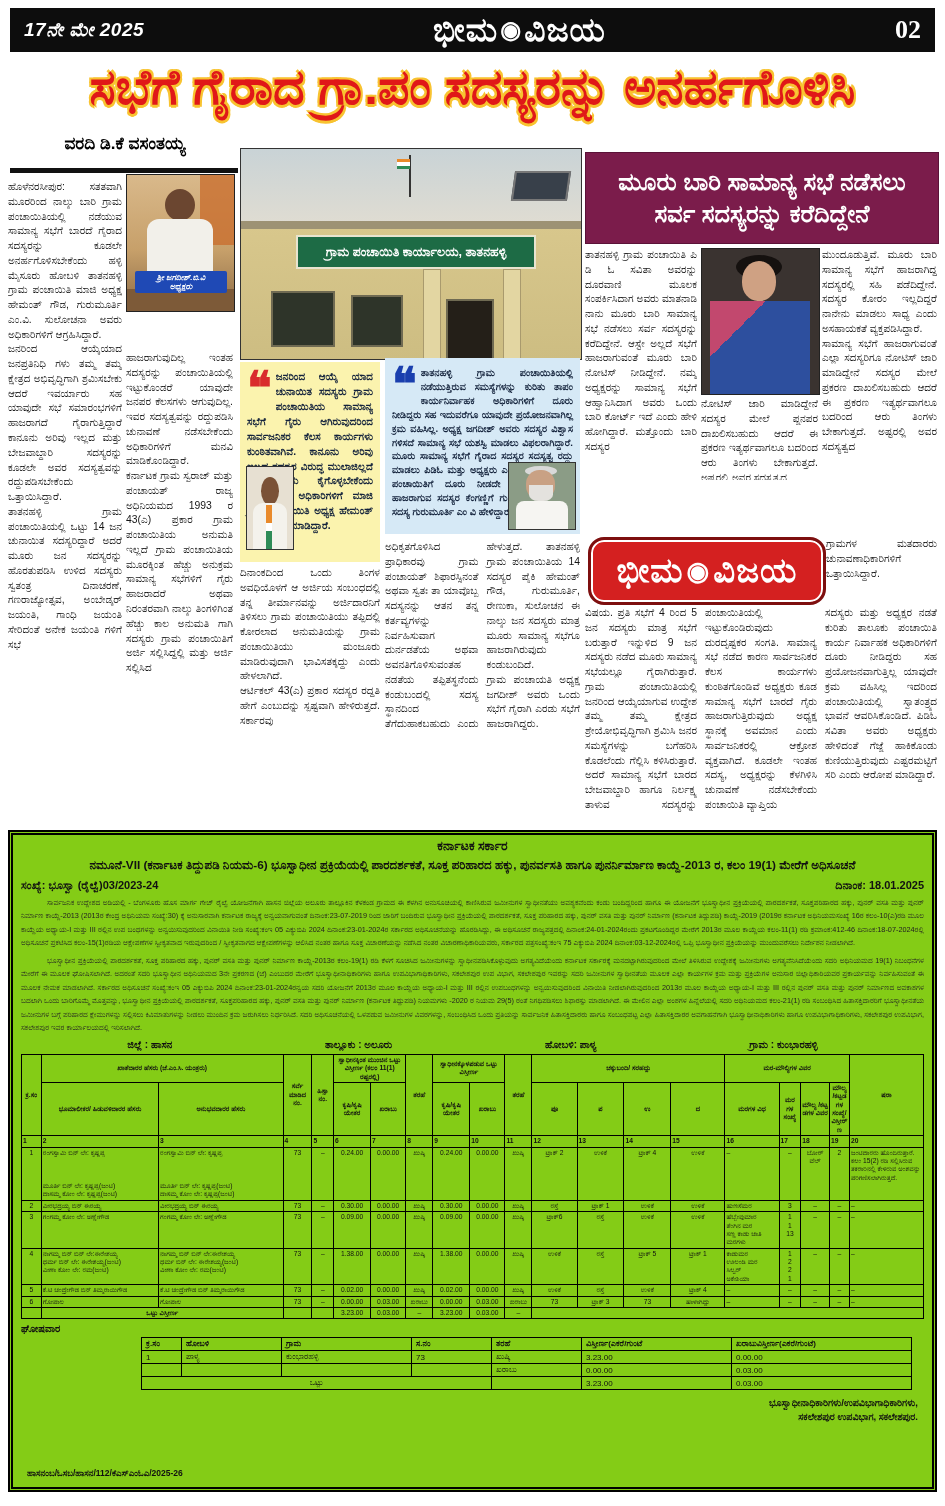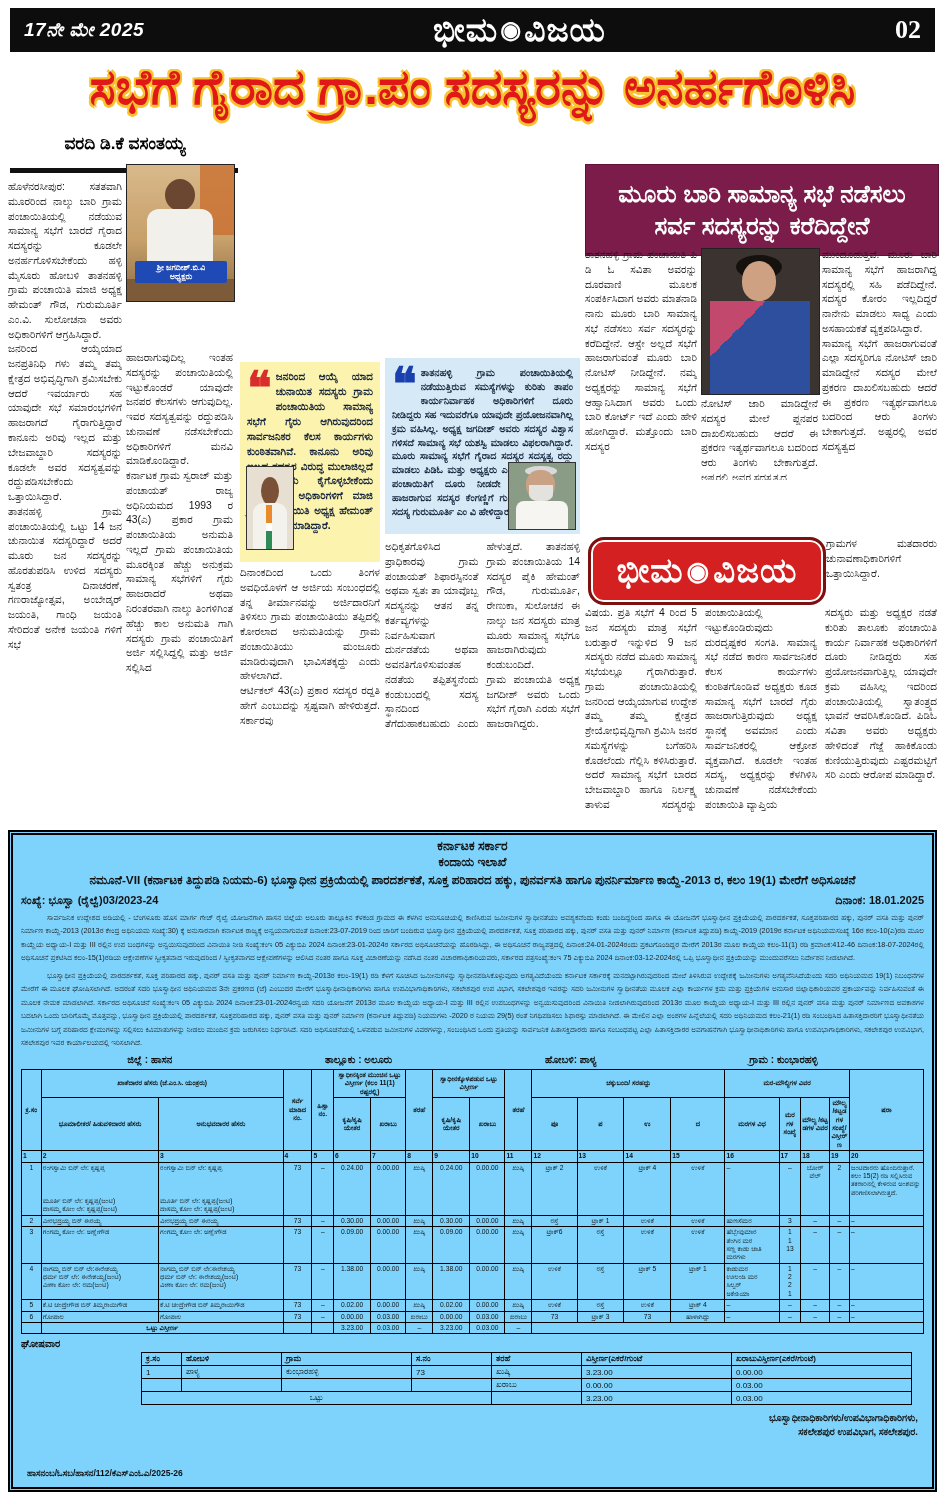--- a/index.html
+++ b/index.html
@@ -58,34 +58,34 @@
   .pb-body{position:absolute;left:10%;top:58%;width:80%;height:42%;background:#f6f5f2;border-radius:8px 8px 0 0;}
   
   .qbox{position:absolute;box-sizing:border-box;padding:8px 7px 6px 7px;}
   .qbox .qmark{float:left;font-size:46px;line-height:.7;font-weight:bold;margin:2px 4px 0 0;}
   .qbox .qtext{font-size:10.3px;line-height:1.45;text-align:justify;white-space:pre-line;font-weight:bold;color:#14233c;}
   .qyellow{background:#fbf3ae;}
   .qyellow .qmark{color:#d92c2c;}
   .qblue{background:#d6e9f6;}
   .qblue .qmark{color:#1a3fae;}
   
-  .r-headline{position:absolute;left:585px;top:164px;width:352px;height:90px;background:#7b1c4b;color:#fff;
+  .r-headline{position:absolute;left:585px;top:152px;width:352px;height:90px;background:#7b1c4b;color:#fff;
               display:flex;flex-direction:column;align-items:center;justify-content:center;gap:6px;
               font-size:24px;font-weight:bold;text-align:center;line-height:1.1;border:1px solid #5b1238;}
   .pink-strip{position:absolute;left:585px;top:483px;width:352px;height:50px;background:#f2dce2;color:#7e1220;
               font-size:11.3px;font-weight:bold;line-height:1.5;text-align:justify;padding:4px 8px;box-sizing:border-box;overflow:hidden;}
   .red-logo{position:absolute;left:588px;top:537px;width:232px;height:62px;background:#d42020;border:3px solid #7d0f0f;
             border-radius:16px;display:flex;align-items:center;justify-content:center;gap:3px;color:#fff;
             font-size:34px;font-weight:bold;letter-spacing:1px;box-shadow:inset 0 0 0 2px #fff;}
   .red-logo .wheel{font-size:26px;color:#fff;}
   .cols-3{column-count:3;column-gap:8px;}
   .cols-2{column-count:2;column-gap:8px;}
   
   .notice{position:absolute;left:8px;top:830px;width:929px;height:662px;border:5px double #000;box-sizing:border-box;
-          padding:4px 8px 2px 8px;overflow:hidden;background:#7dd3fc;}
+          padding:4px 8px 2px 8px;overflow:hidden;background:#84cc16;}
   .n-center{text-align:center;font-weight:bold;}
   .n-govt{font-size:12.5px;}
   .n-dept{font-size:12px;margin-top:1px;}
   .n-title{font-size:11.8px;margin-top:4px;line-height:1.35;}
   .n-numrow{display:flex;justify-content:space-between;font-size:11px;font-weight:bold;margin-top:5px;}
   .n-para{font-size:7.3px;line-height:1.85;text-align:justify;margin-top:4px;text-indent:26px;color:#222;}
   .n-loc{display:flex;justify-content:space-around;font-size:10px;font-weight:bold;margin:4px 30px 3px 30px;}
   table.main{width:100%;border-collapse:collapse;table-layout:fixed;}
   table.main th,table.main td{border:1px solid #000;font-size:6.7px;line-height:1.25;padding:1px 1px;
        vertical-align:top;white-space:pre-line;word-wrap:break-word;}
@@ -116,31 +116,47 @@
 
   <div class="headline">ಸಭೆಗೆ ಗೈರಾದ ಗ್ರಾ.ಪಂ ಸದಸ್ಯರನ್ನು ಅನರ್ಹಗೊಳಿಸಿ</div>
 
   <div class="byline">ವರದಿ ಡಿ.ಕೆ ವಸಂತಯ್ಯ</div>
   <div class="byline-rule"></div>
 
   <div class="body-text" style="left:8px;top:180px;width:114px;height:646px;">ಹೊಳೆನರಸೀಪುರ: ಸತತವಾಗಿ ಮೂರರಿಂದ ನಾಲ್ಕು ಬಾರಿ ಗ್ರಾಮ ಪಂಚಾಯಿತಿಯಲ್ಲಿ ನಡೆಯುವ ಸಾಮಾನ್ಯ ಸಭೆಗೆ ಬಾರದೆ ಗೈರಾದ ಸದಸ್ಯರನ್ನು ಕೂಡಲೇ ಅನರ್ಹಗೊಳಿಸಬೇಕೆಂದು ಹಳ್ಳಿ ಮೈಸೂರು ಹೋಬಳಿ ತಾತನಹಳ್ಳಿ ಗ್ರಾಮ ಪಂಚಾಯಿತಿ ಮಾಜಿ ಅಧ್ಯಕ್ಷ ಹೇಮಂತ್ ಗೌಡ, ಗುರುಮೂರ್ತಿ ಎಂ.ವಿ. ಸುಲೋಚನಾ ಅವರು ಅಧಿಕಾರಿಗಳಿಗೆ ಆಗ್ರಹಿಸಿದ್ದಾರೆ.
 ಜನರಿಂದ ಆಯ್ಕೆಯಾದ ಜನಪ್ರತಿನಿಧಿ ಗಳು ತಮ್ಮ ತಮ್ಮ ಕ್ಷೇತ್ರದ ಅಭಿವೃದ್ಧಿಗಾಗಿ ಶ್ರಮಿಸಬೇಕು ಆದರೆ ಇವರ್ಯಾರು ಸಹ ಯಾವುದೇ ಸಭೆ ಸಮಾರಂಭಗಳಿಗೆ ಹಾಜರಾಗದೆ ಗೈರಾಗುತ್ತಿದ್ದಾರೆ ಕಾನೂನು ಅರಿವು ಇಲ್ಲದ ಮತ್ತು ಬೇಜವಾಬ್ದಾರಿ ಸದಸ್ಯರನ್ನು ಕೂಡಲೇ ಅವರ ಸದಸ್ಯತ್ವವನ್ನು ರದ್ದುಪಡಿಸಬೇಕೆಂದು ಒತ್ತಾಯಿಸಿದ್ದಾರೆ.
 ತಾತನಹಳ್ಳಿ ಗ್ರಾಮ ಪಂಚಾಯಿತಿಯಲ್ಲಿ ಒಟ್ಟು 14 ಜನ ಚುನಾಯಿತ ಸದಸ್ಯರಿದ್ದಾರೆ ಅದರೆ ಮೂರು ಜನ ಸದಸ್ಯರನ್ನು ಹೊರತುಪಡಿಸಿ ಉಳಿದ ಸದಸ್ಯರು ಸ್ವತಂತ್ರ ದಿನಾಚರಣೆ, ಗಣರಾಜ್ಯೋತ್ಸವ, ಅಂಬೇಡ್ಕರ್ ಜಯಂತಿ, ಗಾಂಧಿ ಜಯಂತಿ ಸೇರಿದಂತೆ ಅನೇಕ ಜಯಂತಿ ಗಳಿಗೆ ಸಭೆ</div>
 
-  <div class="photo photo-chairman" style="left:126px;top:164px;width:107px;height:136px;">
+  <div class="photo photo-chairman" style="left:126px;top:174px;width:107px;height:136px;font-style:italic;">
     <div class="pc-curtain"></div>
     <div class="pc-head"></div>
     <div class="pc-body"></div>
     <div class="pc-desk"></div>
     <div class="pc-plate">ಶ್ರೀ ಜಗದೀಶ್.ಬಿ.ವಿ
 ಅಧ್ಯಕ್ಷರು</div>
   </div>
   <div class="body-text" style="left:126px;top:314px;width:107px;height:512px;margin-top:37px;">ಹಾಜರಾಗುವುದಿಲ್ಲ ಇಂತಹ ಸದಸ್ಯರನ್ನು ಪಂಚಾಯಿತಿಯಲ್ಲಿ ಇಟ್ಟುಕೊಂಡರೆ ಯಾವುದೇ ಜನಪರ ಕೆಲಸಗಳು ಆಗುವುದಿಲ್ಲ. ಇವರ ಸದಸ್ಯತ್ವವನ್ನು ರದ್ದುಪಡಿಸಿ ಚುನಾವಣೆ ನಡೆಸಬೇಕೆಂದು ಅಧಿಕಾರಿಗಳಿಗೆ ಮನವಿ ಮಾಡಿಕೊಂಡಿದ್ದಾರೆ.
 ಕರ್ನಾಟಕ ಗ್ರಾಮ ಸ್ವರಾಜ್ ಮತ್ತು ಪಂಚಾಯತ್ ರಾಜ್ಯ ಅಧಿನಿಯಮದ 1993 ರ 43(ಎ) ಪ್ರಕಾರ ಗ್ರಾಮ ಪಂಚಾಯಿತಿಯ ಅನುಮತಿ ಇಲ್ಲದೆ ಗ್ರಾಮ ಪಂಚಾಯಿತಿಯ ಮೂರಕ್ಕಿಂತ ಹೆಚ್ಚು ಅನುಕ್ರಮ ಸಾಮಾನ್ಯ ಸಭೆಗಳಿಗೆ ಗೈರು ಹಾಜರಾದರೆ ಅಥವಾ ನಿರಂತರವಾಗಿ ನಾಲ್ಕು ತಿಂಗಳಿಗಿಂತ ಹೆಚ್ಚು ಕಾಲ ಅನುಮತಿ ಗಾಗಿ ಸದಸ್ಯರು ಗ್ರಾಮ ಪಂಚಾಯಿತಿಗೆ ಅರ್ಜಿ ಸಲ್ಲಿಸಿದ್ದಲ್ಲಿ ಮತ್ತು ಅರ್ಜಿ ಸಲ್ಲಿಸಿದ</div>
 
+  <div class="photo photo-office" style="left:240px;top:148px;width:340px;height:210px;">
+    <div class="po-flagpole"></div>
+    <div class="po-flag">
+      <div style="background:#e98a2b;"></div>
+        <div style="background:#fff;"></div>
+        <div style="background:#2e8b57;"></div>
+    </div>
+    <div class="po-solar"></div>
+    <div class="po-roof"></div>
+    <div class="po-board">ಗ್ರಾಮ ಪಂಚಾಯಿತಿ ಕಾರ್ಯಾಲಯ, ತಾತನಹಳ್ಳಿ</div>
+    <div class="po-window" style="left:30px;top:142px;width:60px;height:52px;"></div>
+    <div class="po-window" style="left:110px;top:146px;width:48px;height:48px;"></div>
+    <div class="po-door"></div>
+    <div class="po-pillar" style="left:182px;"></div>
+    <div class="po-pillar" style="left:262px;"></div>
+  </div>
 
   <div class="qbox qyellow" style="left:240px;top:362px;width:140px;height:200px;">
     <span class="qmark">❝</span>
     <div class="qtext">ಜನರಿಂದ ಆಯ್ಕೆ ಯಾದ ಚುನಾಯಿತ ಸದಸ್ಯರು ಗ್ರಾಮ ಪಂಚಾಯಿತಿಯ ಸಾಮಾನ್ಯ ಸಭೆಗೆ ಗೈರು ಆಗಿರುವುದರಿಂದ ಸಾರ್ವಜನಿಕರ ಕೆಲಸ ಕಾರ್ಯಗಳು ಕುಂಠಿತವಾಗಿವೆ. ಕಾನೂನು ಅರಿವು ಇಲ್ಲದ ಸದಸ್ಯರ ವಿರುದ್ಧ ಮುಲಾಜಿಲ್ಲದೆ ಸೂಕ್ತ ಕ್ರಮ ಕೈಗೊಳ್ಳಬೇಕೆಂದು ಪಂಚಾಯತ್ ಅಧಿಕಾರಿಗಳಿಗೆ ಮಾಜಿ ಗ್ರಾಮ ಪಂಚಾಯಿತಿ ಅಧ್ಯಕ್ಷ ಹೇಮಂತ್ ಗೌಡ ಮನವಿ ಮಾಡಿದ್ದಾರೆ.</div>
     <div class="photo-small" style="left:6px;top:104px;width:46px;height:82px;background:#e7e0d2;">
       <div class="ps-head"></div>
       <div class="ps-body"></div>
       <div class="ps-sash"></div>
     </div>
   </div>
@@ -183,21 +199,20 @@
     <span class="wheel">◉</span>
     <span>ವಿಜಯ</span>
   </div>
   <div class="body-text" style="left:826px;top:537px;width:111px;height:64px;">ಗ್ರಾಮಗಳ ಮತದಾರರು ಚುನಾವಣಾಧಿಕಾರಿಗಳಿಗೆ ಒತ್ತಾಯಿಸಿದ್ದಾರೆ.</div>
 
   <div class="body-text cols-3" style="left:585px;top:606px;width:352px;height:220px;">ವಿಷಯ. ಪ್ರತಿ ಸಭೆಗೆ 4 ರಿಂದ 5 ಜನ ಸದಸ್ಯರು ಮಾತ್ರ ಸಭೆಗೆ ಬರುತ್ತಾರೆ ಇನ್ನುಳಿದ 9 ಜನ ಸದಸ್ಯರು ನಡೆದ ಮೂರು ಸಾಮಾನ್ಯ ಸಭೆಯಲ್ಲೂ ಗೈರಾಗಿರುತ್ತಾರೆ. ಗ್ರಾಮ ಪಂಚಾಯಿತಿಯಲ್ಲಿ ಜನರಿಂದ ಆಯ್ಕೆಯಾಗುವ ಉದ್ದೇಶ ತಮ್ಮ ತಮ್ಮ ಕ್ಷೇತ್ರದ ಶ್ರೇಯೋಭಿವೃದ್ಧಿಗಾಗಿ ಶ್ರಮಿಸಿ ಜನರ ಸಮಸ್ಯೆಗಳನ್ನು ಬಗೆಹರಿಸಿ ಕೊಡಲೆಂದು ಗೆಲ್ಲಿಸಿ ಕಳಿಸಿರುತ್ತಾರೆ. ಅದರೆ ಸಾಮಾನ್ಯ ಸಭೆಗೆ ಬಾರದ ಬೇಜವಾಬ್ದಾರಿ ಹಾಗೂ ನಿರ್ಲಕ್ಷ್ಯ ತಾಳುವ ಸದಸ್ಯರನ್ನು ಪಂಚಾಯಿತಿಯಲ್ಲಿ ಇಟ್ಟುಕೊಂಡಿರುವುದು ದುರದೃಷ್ಟಕರ ಸಂಗತಿ. ಸಾಮಾನ್ಯ ಸಭೆ ನಡೆದ ಕಾರಣ ಸಾರ್ವಜನಿಕರ ಕೆಲಸ ಕಾರ್ಯಗಳು ಕುಂಠಿತಗೊಂಡಿವೆ ಅಧ್ಯಕ್ಷರು ಕೂಡ ಸಾಮಾನ್ಯ ಸಭೆಗೆ ಬಾರದೆ ಗೈರು ಹಾಜರಾಗುತ್ತಿರುವುದು ಅಧ್ಯಕ್ಷ ಸ್ಥಾನಕ್ಕೆ ಅವಮಾನ ಎಂದು ಸಾರ್ವಜನಿಕರಲ್ಲಿ ಆಕ್ರೋಶ ವ್ಯಕ್ತವಾಗಿದೆ. ಕೂಡಲೇ ಇಂತಹ ಸದಸ್ಯ, ಅಧ್ಯಕ್ಷರನ್ನು ಕೆಳಗಿಳಿಸಿ ಚುನಾವಣೆ ನಡೆಸಬೇಕೆಂದು ಪಂಚಾಯಿತಿ ವ್ಯಾಪ್ತಿಯ
 ಸದಸ್ಯರು ಮತ್ತು ಅಧ್ಯಕ್ಷರ ನಡತೆ ಕುರಿತು ತಾಲೂಕು ಪಂಚಾಯಿತಿ ಕಾರ್ಯ ನಿರ್ವಾಹಕ ಅಧಿಕಾರಿಗಳಿಗೆ ದೂರು ನೀಡಿದ್ದರು ಸಹ ಪ್ರಯೋಜನವಾಗುತ್ತಿಲ್ಲ ಯಾವುದೇ ಕ್ರಮ ವಹಿಸಿಲ್ಲ ಇದರಿಂದ ಪಂಚಾಯಿತಿಯಲ್ಲಿ ಸ್ವಾತಂತ್ರ್ಯದ ಭಾವನೆ ಆವರಿಸಿಕೊಂಡಿದೆ. ಪಿಡಿಓ ಸವಿತಾ ಅವರು ಅಧ್ಯಕ್ಷರು ಹೇಳಿದಂತೆ ಗೆಜ್ಜೆ ಹಾಕಿಕೊಂಡು ಕುಣಿಯುತ್ತಿರುವುದು ಎಷ್ಟರಮಟ್ಟಿಗೆ ಸರಿ ಎಂದು ಆರೋಪ ಮಾಡಿದ್ದಾರೆ.</div>
 
   <div class="notice">
     <div class="n-center n-govt">ಕರ್ನಾಟಕ ಸರ್ಕಾರ</div>
-    <div class="n-center n-dept">ಕಂದಾಯ ಇಲಾಖೆ</div>
     <div class="n-center n-title">ನಮೂನೆ-VII (ಕರ್ನಾಟಕ ತಿದ್ದುಪಡಿ ನಿಯಮ-6) ಭೂಸ್ವಾಧೀನ ಪ್ರಕ್ರಿಯೆಯಲ್ಲಿ ಪಾರದರ್ಶಕತೆ, ಸೂಕ್ತ ಪರಿಹಾರದ ಹಕ್ಕು, ಪುನರ್ವಸತಿ ಹಾಗೂ ಪುನರ್ನಿರ್ಮಾಣ ಕಾಯ್ದೆ-2013 ರ, ಕಲಂ 19(1) ಮೇರೆಗೆ ಅಧಿಸೂಚನೆ</div>
     <div class="n-numrow">
       <span>ಸಂಖ್ಯೆ: ಭೂಸ್ವಾ (ರೈಲ್ವೆ)03/2023-24</span>
       <span>ದಿನಾಂಕ: 18.01.2025</span>
     </div>
     <div class="n-para">ಸಾರ್ವಜನಿಕ ಉದ್ದೇಶದ ಅಡಿಯಲ್ಲಿ - ಬೆಂಗಳೂರು ಹೊಸ ಮಾರ್ಗ ಗೇಜ್ ರೈಲ್ವೆ ಯೋಜನೆಗಾಗಿ ಹಾಸನ ಜಿಲ್ಲೆಯ ಅಲೂರು ತಾಲ್ಲೂಕಿನ ಕೆಳಕಂಡ ಗ್ರಾಮದ ಈ ಕೆಳಗಿನ ಅನುಸೂಚಿಯಲ್ಲಿ ಕಾಣಿಸಿರುವ ಜಮೀನುಗಳ ಸ್ವಾಧೀನತೆಯು ಅವಶ್ಯಕವೆಂದು ಕಂಡು ಬಂದಿದ್ದರಿಂದ ಹಾಗೂ ಈ ಯೋಜನೆಗೆ ಭೂಸ್ವಾಧೀನ ಪ್ರಕ್ರಿಯೆಯಲ್ಲಿ ಪಾರದರ್ಶಕತೆ, ಸೂಕ್ತಪರಿಹಾರದ ಹಕ್ಕು, ಪುನರ್ ವಸತಿ ಮತ್ತು ಪುನರ್ ನಿರ್ಮಾಣ ಕಾಯ್ದೆ-2013 (2013ರ ಕೇಂದ್ರ ಅಧಿನಿಯಮ ಸಂಖ್ಯೆ:30) ಕ್ಕೆ ಅನುಸಾರವಾಗಿ ಕರ್ನಾಟಕ ರಾಜ್ಯಕ್ಕೆ ಅನ್ವಯವಾಗುವಂತೆ ದಿನಾಂಕ:23-07-2019 ರಿಂದ ಜಾರಿಗೆ ಬಂದಿರುವ ಭೂಸ್ವಾಧೀನ ಪ್ರಕ್ರಿಯೆಯಲ್ಲಿ ಪಾರದರ್ಶಕತೆ, ಸೂಕ್ತ ಪರಿಹಾರದ ಹಕ್ಕು, ಪುನರ್ ವಸತಿ ಮತ್ತು ಪುನರ್ ನಿರ್ಮಾಣ (ಕರ್ನಾಟಕ ತಿದ್ದುಪಡಿ) ಕಾಯ್ದೆ-2019 (2019ರ ಕರ್ನಾಟಕ ಅಧಿನಿಯಮಸಂಖ್ಯೆ 16ರ ಕಲಂ-10(ಎ)ರಡಿ ಮೂಲ ಕಾಯ್ದೆಯ ಅಧ್ಯಾಯ-I ಮತ್ತು III ರಲ್ಲಿನ ಉಪ ಬಂಧಗಳನ್ನು ಅನ್ವಯಿಸುವುದರಿಂದ ವಿನಾಯಿತಿ ನೀಡಿ ಸಂಖ್ಯೆ:ಕಂಇ 05 ಎಕ್ಯುಬಿಪಿ 2024 ದಿನಾಂಕ:23-01-2024ರ ಸರ್ಕಾರದ ಅಧಿಸೂಚನೆಯನ್ನು ಹೊರಡಿಸಿದ್ದು, ಈ ಅಧಿಸೂಚನೆ ರಾಜ್ಯಪತ್ರದಲ್ಲಿ ದಿನಾಂಕ:24-01-2024ರಂದು ಪ್ರಕಟಗೊಂಡಿದ್ದರ ಮೇರೆಗೆ 2013ರ ಮೂಲ ಕಾಯ್ದೆಯ ಕಲಂ-11(1) ರಡಿ ಕ್ರಮಾಂಕ:412-46 ದಿನಾಂಕ:18-07-2024ರಲ್ಲಿ ಅಧಿಸೂಚನೆ ಪ್ರಕಟಿಸಿದ ಕಲಂ-15(1)ರಡಿಯ ಆಕ್ಷೇಪಣೆಗಳ ಸ್ವೀಕೃತವಾದ ಇರುವುದರಿಂದ / ಸ್ವೀಕೃತವಾಗದ ಆಕ್ಷೇಪಣೆಗಳನ್ನು ಆಲಿಸಿದ ನಂತರ ಹಾಗೂ ಸೂಕ್ತ ವಿಚಾರಣೆಯನ್ನು ನಡೆಸಿದ ನಂತರ ವಿಚಾರಣಾಧಿಕಾರಿಯವರು, ಸರ್ಕಾರದ ಪತ್ರಸಂಖ್ಯೆ:ಕಂಇ 75 ಎಕ್ಯುಬಿಪಿ 2024 ದಿನಾಂಕ:03-12-2024ರಲ್ಲಿ ಒಪ್ಪಿ ಭೂಸ್ವಾಧೀನ ಪ್ರಕ್ರಿಯೆಯನ್ನು ಮುಂದುವರೆಸಲು ನಿರ್ದೇಶನ ನೀಡಲಾಗಿದೆ.</div>
     <div class="n-para">ಭೂಸ್ವಾಧೀನ ಪ್ರಕ್ರಿಯೆಯಲ್ಲಿ ಪಾರದರ್ಶಕತೆ, ಸೂಕ್ತ ಪರಿಹಾರದ ಹಕ್ಕು, ಪುನರ್ ವಸತಿ ಮತ್ತು ಪುನರ್ ನಿರ್ಮಾಣ ಕಾಯ್ದೆ-2013ರ ಕಲಂ-19(1) ರಡಿ ಕೆಳಗೆ ಸೂಚಿಸಿದ ಜಮೀನುಗಳನ್ನು ಸ್ವಾಧೀನಪಡಿಸಿಕೊಳ್ಳುವುದು ಅಗತ್ಯವಿದೆಯೆಂದು ಕರ್ನಾಟಕ ಸರ್ಕಾರಕ್ಕೆ ಮನದಟ್ಟಾಗಿರುವುದರಿಂದ ಮೇಲೆ ತಿಳಿಸಿರುವ ಉದ್ದೇಶಕ್ಕೆ ಜಮೀನುಗಳು ಅಗತ್ಯವೆನಿಸಿದೆಯೆಂದು ಸದರಿ ಅಧಿನಿಯಮದ 19(1) ನಿಬಂಧನೆಗಳ ಮೇರೆಗೆ ಈ ಮೂಲಕ ಘೋಷಿಸಲಾಗಿದೆ. ಅದರಂತೆ ಸದರಿ ಭೂಸ್ವಾಧೀನ ಅಧಿನಿಯಮದ 3ನೇ ಪ್ರಕರಣದ (ಜೆ) ಎಂಬುದರ ಮೇರೆಗೆ ಭೂಸ್ವಾಧೀನಾಧಿಕಾರಿಗಳು ಹಾಗೂ ಉಪವಿಭಾಗಾಧಿಕಾರಿಗಳು, ಸಕಲೇಶಪುರ ಉಪ ವಿಭಾಗ, ಸಕಲೇಶಪುರ ಇವರನ್ನು ಸದರಿ ಜಮೀನುಗಳ ಸ್ವಾಧೀನತೆಯ ಮೂಲಕ ಎಲ್ಲಾ ಕಾರ್ಯಗಳ ಕ್ರಮ ಮತ್ತು ಪ್ರಕ್ರಿಯೆಗಳ ಅನುಸಾರ ಜಿಲ್ಲಾಧಿಕಾರಿಯವರ ಪ್ರಕಾರ್ಯವನ್ನು ನಿರ್ವಹಿಸುವಂತೆ ಈ ಮೂಲಕ ನೇಮಕ ಮಾಡಲಾಗಿದೆ. ಸರ್ಕಾರದ ಅಧಿಸೂಚನೆ ಸಂಖ್ಯೆ:ಕಂಇ 05 ಎಕ್ಯುಬಿಪಿ 2024 ದಿನಾಂಕ:23-01-2024ರನ್ವಯ ಸದರಿ ಯೋಜನೆಗೆ 2013ರ ಮೂಲ ಕಾಯ್ದೆಯ ಅಧ್ಯಾಯ-I ಮತ್ತು III ರಲ್ಲಿನ ಉಪಬಂಧಗಳನ್ನು ಅನ್ವಯಿಸುವುದರಿಂದ ವಿನಾಯಿತಿ ನೀಡಲಾಗಿರುವುದರಿಂದ 2013ರ ಮೂಲ ಕಾಯ್ದೆಯ ಅಧ್ಯಾಯ-I ಮತ್ತು III ರಲ್ಲಿನ ಪುನರ್ ವಸತಿ ಮತ್ತು ಪುನರ್ ನಿರ್ಮಾಣದ ಅವಕಾಶಗಳ ಬದಲಾಗಿ ಒಂದು ಬಾರಿಗೊಮ್ಮೆ ಮೊತ್ತವನ್ನು, ಭೂಸ್ವಾಧೀನ ಪ್ರಕ್ರಿಯೆಯಲ್ಲಿ ಪಾರದರ್ಶಕತೆ, ಸೂಕ್ತಪರಿಹಾರದ ಹಕ್ಕು, ಪುನರ್ ವಸತಿ ಮತ್ತು ಪುನರ್ ನಿರ್ಮಾಣ (ಕರ್ನಾಟಕ ತಿದ್ದುಪಡಿ) ನಿಯಮಗಳು -2020 ರ ನಿಯಮ 29(5) ರಂತೆ ನಿಗಧಿಪಡಿಸಲು ಶಿಫಾರಸ್ಸು ಮಾಡಲಾಗಿದೆ. ಈ ಮೇಲಿನ ಎಲ್ಲಾ ಅಂಶಗಳ ಹಿನ್ನೆಲೆಯಲ್ಲಿ ಸದರಿ ಅಧಿನಿಯಮದ ಕಲಂ-21(1) ರಡಿ ಸಂಬಂಧಿಸಿದ ಹಿತಾಸಕ್ತಿದಾರರಿಗೆ ಭೂಸ್ವಾಧೀನತೆಯ ಜಮೀನುಗಳ ಬಗ್ಗೆ ಪರಿಹಾರದ ಕ್ಲೇಮುಗಳನ್ನು ಸಲ್ಲಿಸಲು ಕಿವಿಮಾತುಗಳನ್ನು ನೀಡಲು ಮುಂದಿನ ಕ್ರಮ ಜರುಗಿಸಲು ನಿರ್ಧರಿಸಿದೆ. ಸದರಿ ಅಧಿಸೂಚನೆಯಲ್ಲಿ ಒಳಪಡುವ ಜಮೀನುಗಳ ವಿವರಗಳನ್ನು, ಸಂಬಂಧಿಸಿದ ಒಂದು ಪ್ರತಿಯನ್ನು ಸಾರ್ವಜನಿಕ ಹಿತಾಸಕ್ತಿದಾರರು ಹಾಗೂ ಸಂಬಂಧಪಟ್ಟ ಎಲ್ಲಾ ಹಿತಾಸಕ್ತಿದಾರರ ಅವಗಾಹನೆಗಾಗಿ ಭೂಸ್ವಾಧೀನಾಧಿಕಾರಿಗಳು ಹಾಗೂ ಉಪವಿಭಾಗಾಧಿಕಾರಿಗಳು, ಸಕಲೇಶಪುರ ಉಪವಿಭಾಗ, ಸಕಲೇಶಪುರ ಇವರ ಕಾರ್ಯಾಲಯದಲ್ಲಿ ಇರಿಸಲಾಗಿದೆ.</div>
     <div class="n-loc">
       <span>ಜಿಲ್ಲೆ : ಹಾಸನ</span>
       <span>ತಾಲ್ಲೂಕು : ಅಲೂರು</span>

